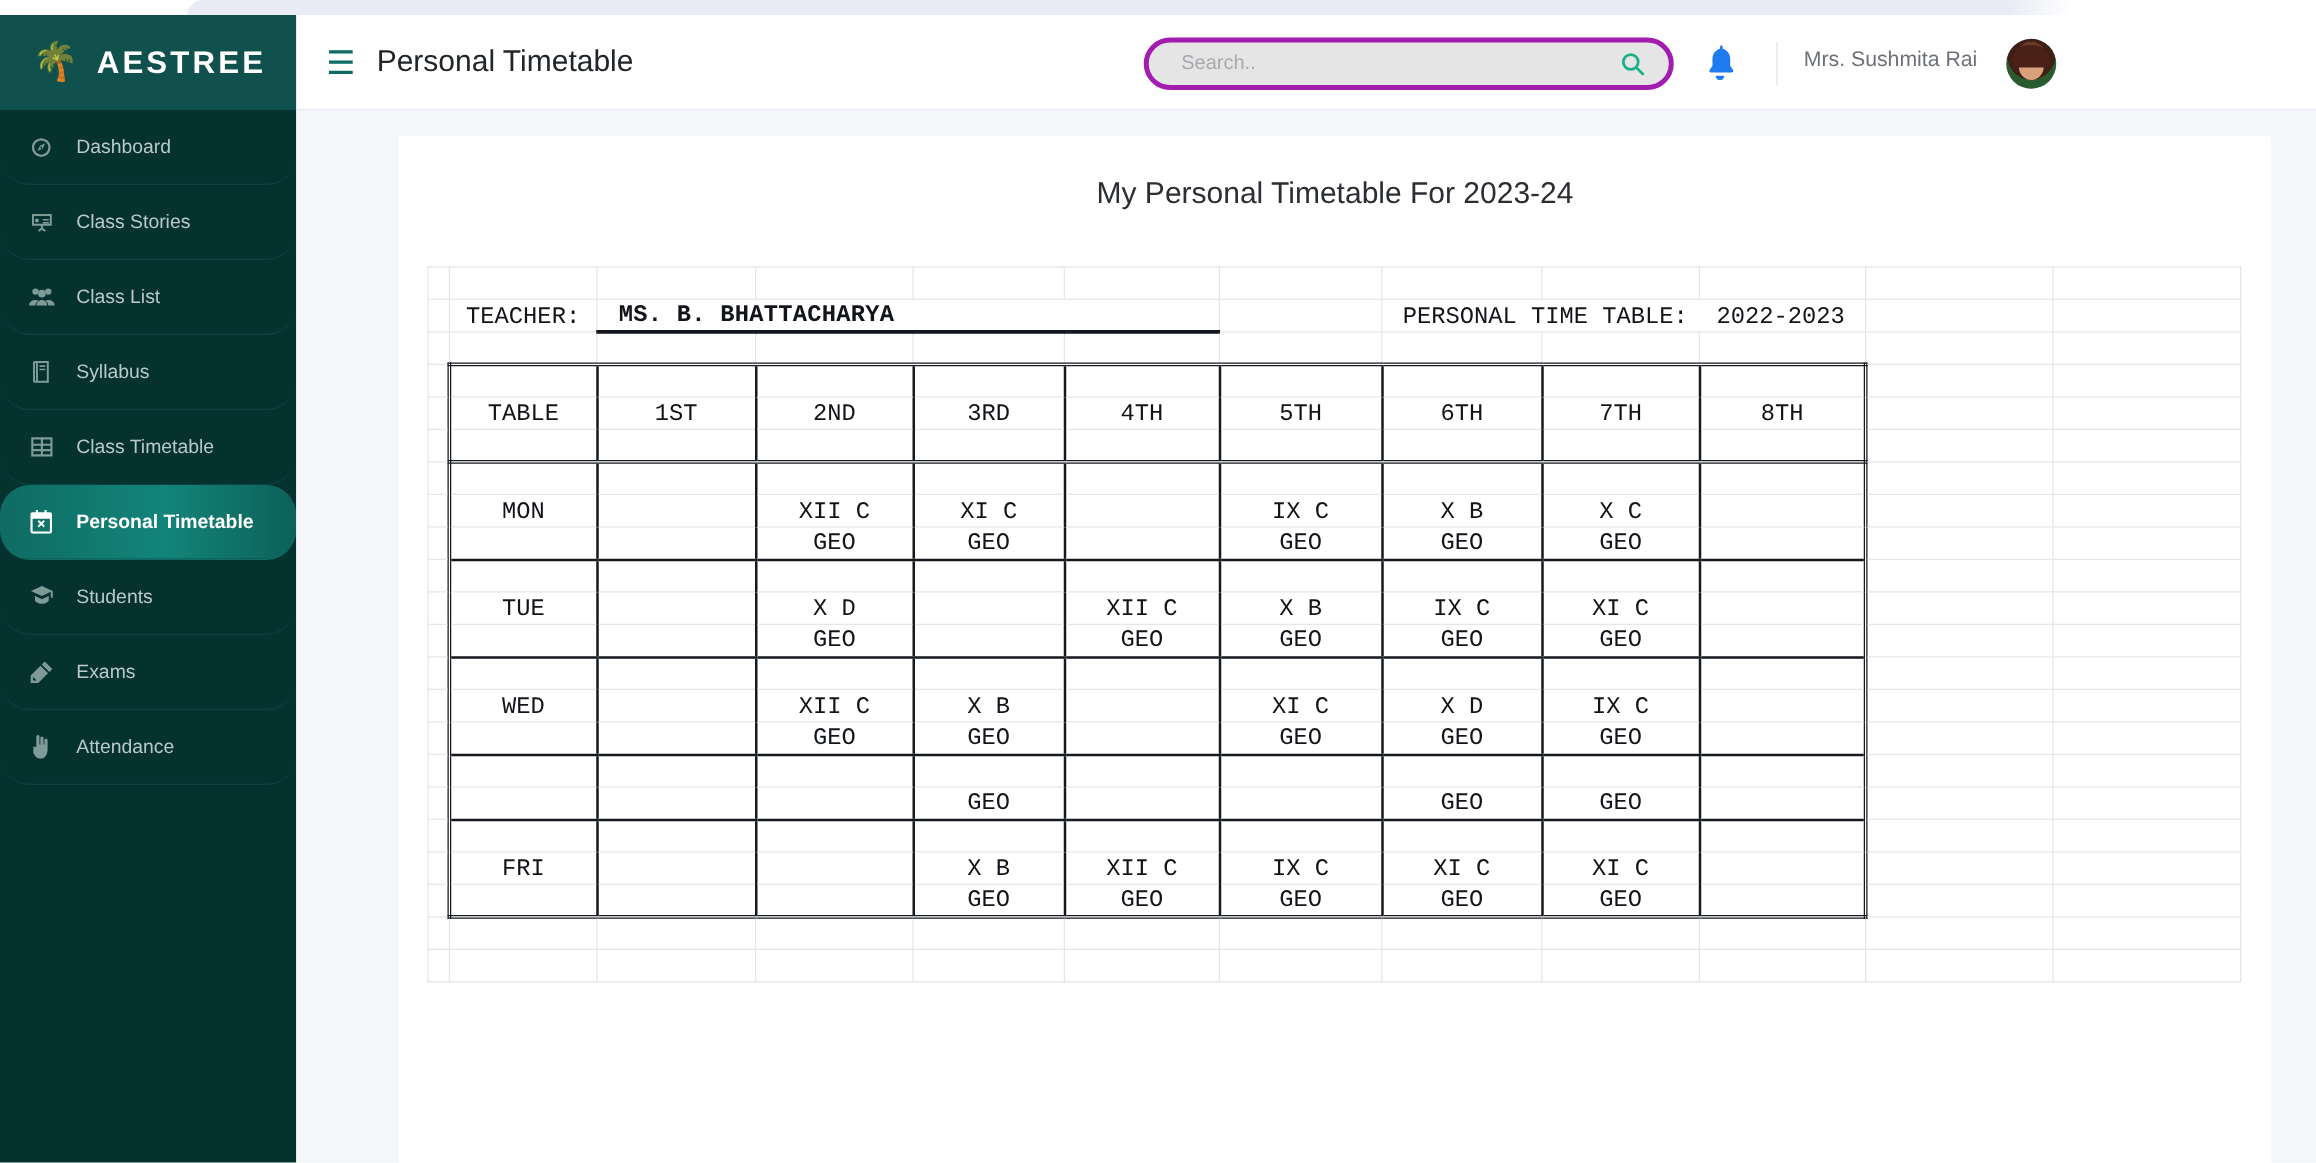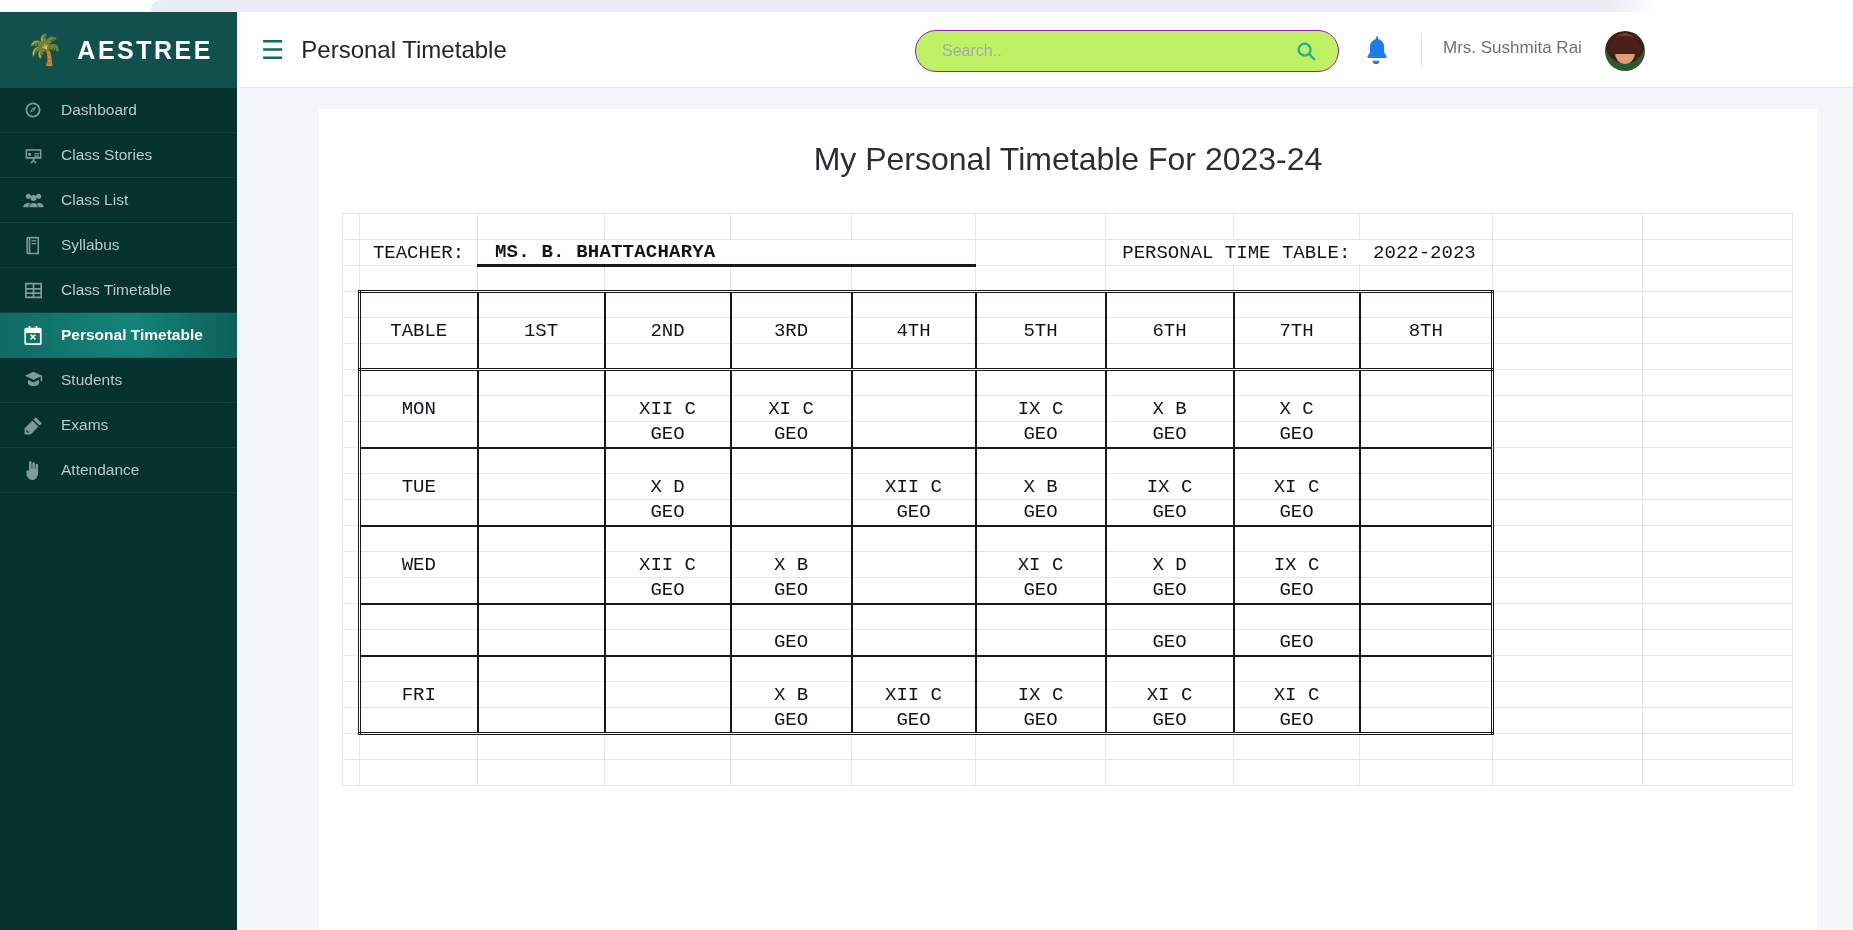--- a/index.html
+++ b/index.html
@@ -30,23 +30,23 @@
   #brand {
     height: 76px; background: #10514d;
     display: flex; align-items: center; gap: 14px; padding-left: 26px;
   }
   #brand .palm { font-size: 30px; line-height: 1; }
   #brand .brand-text {
     color: #ffffff; font-size: 25px; font-weight: 700; letter-spacing: 2.5px; text-align: center;
   }
   .nav-list { list-style: none; }
   .nav-item {
-    height: 45px; display: flex; align-items: center; gap: 17px;
+    height: 60px; display: flex; align-items: center; gap: 17px;
     padding-left: 22px; color: #b9c9c7; font-size: 15.5px;
-    border-bottom: 1px solid #0c423f; cursor: pointer; position: relative;
+    border-bottom: 1px solid #0c423f; cursor: pointer; position: relative; border-radius: 24px;
   }
   .nav-item .nav-ico {
     width: 22px; height: 20px; display: flex; align-items: center;
     justify-content: center; color: #7e9b98; flex: 0 0 22px;
   }
   .nav-item .nav-ico svg { display: block; fill: currentColor; }
   .nav-item.active {
     background: linear-gradient(90deg, #0f6b63 0%, #13847a 55%, #0d6159 100%);
     color: #ffffff; font-weight: 700; border-bottom-color: #0f6b63;
   }
@@ -62,23 +62,23 @@
     margin-left: 24px; color: #0f6b63; font-size: 26px; line-height: 1;
     cursor: pointer; user-select: none;
   }
   #page-title {
     margin-left: 17px; font-size: 24px; color: #222629; font-weight: 400;
   }
   #search-wrap {
     position: absolute; left: 678px; top: 18px; width: 424px; height: 42px;
   }
   #search-input {
-    width: 100%; height: 100%; border: 1px solid #a21caf; border-radius: 24px;
+    width: 100%; height: 100%; border: 4px solid #a21caf; border-radius: 24px;
     padding: 0 48px 0 26px; font-size: 16px; color: #55595e; outline: none;
-    font-family: "Liberation Sans", sans-serif; background: #bef264;
+    font-family: "Liberation Sans", sans-serif; background: #e5e5e5;
   }
   #search-input::placeholder { color: #a6a9ad; }
   #search-icon {
     position: absolute; right: 22px; top: 10px; width: 22px; height: 22px;
     color: #19b08a; pointer-events: none;
   }
   #search-icon svg { display: block; }
   #bell-btn {
     position: absolute; left: 1126px; top: 24px; width: 26px; height: 28px;
     color: #1e7bf0; cursor: pointer;
@@ -109,21 +109,21 @@
   
   #content {
     position: absolute; left: 237px; top: 88px; width: 1616px; height: 842px;
     background: #f4f6fa;
   }
   #card {
     position: absolute; left: 82px; top: 21px; width: 1498px; height: 830px;
     background: #ffffff;
   }
   #tt-title {
-    text-align: center; font-size: 32px; color: #2b2f33; font-weight: 400;
+    text-align: center; font-size: 24px; color: #2b2f33; font-weight: 400;
     padding-top: 32px;
   }
 
   
   #sheet {
     position: absolute; left: 23px; top: 104px; width: 1450px; height: 700px;
     font-family: Liberation Mono, monospace;
   }
   #sheet table { border-collapse: collapse; width: 1450px; table-layout: fixed; }
   #sheet td {

